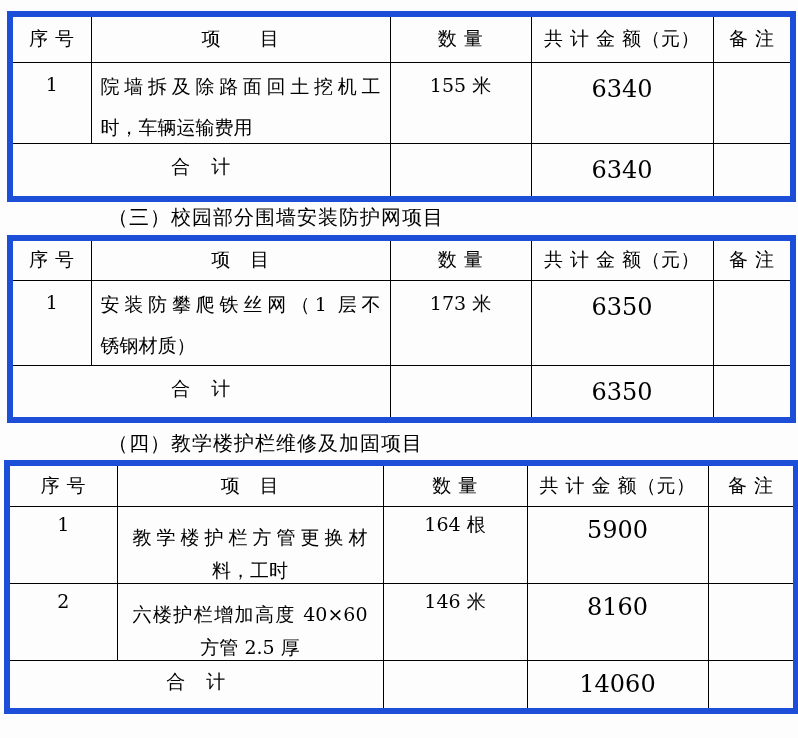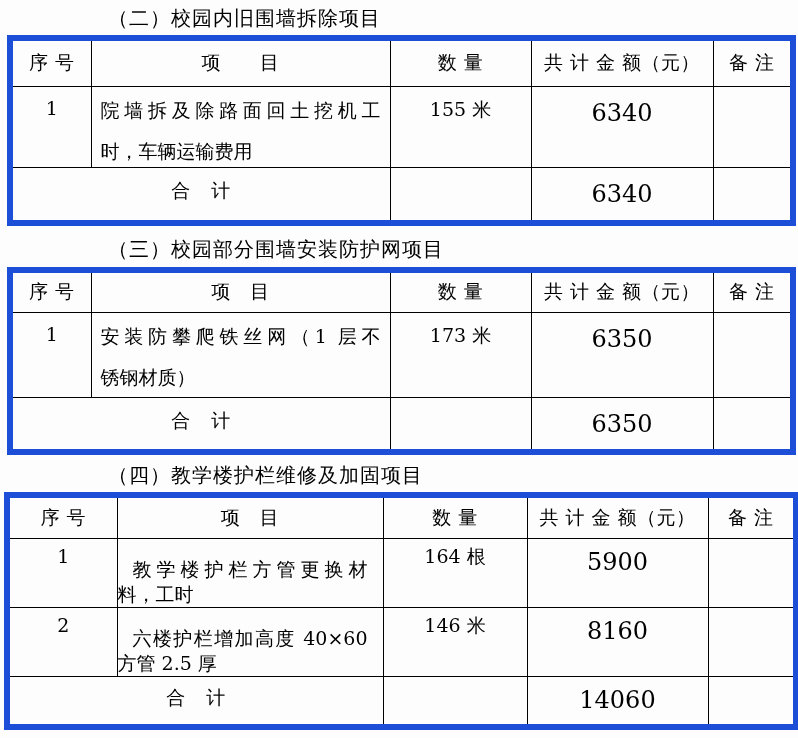--- a/index.html
+++ b/index.html
@@ -12,21 +12,21 @@
   .page { position: relative; width: 798px; height: 738px; padding-top: 6px; overflow: hidden; }
 
   .sec-title {
     font-size: 20px;
     line-height: 24px;
     margin-left: 108px;
     letter-spacing: 1px;
     white-space: pre;
   }
   .t1-title { margin-top: 0; }
-  .t2-title { margin-top: 11px; }
+  .t2-title { margin-top: 3px; }
   .t3-title { margin-top: 8px; }
 
   table {
     border-collapse: collapse;
     table-layout: fixed;
     border: 6px solid #1d4ed8;
   }
   .t12 { width: 783px; margin: 5px 0 0 7px; }
   .t2  { margin-top: 6px; }
   .t3  { width: 789px; margin: 5px 0 0 4px; }
@@ -69,38 +69,37 @@
     padding-left: 9px;
     margin-top: 16px;
     line-height: 25px;
   }
 
   .t3 td.c-no  { padding-top: 6px; }
   .t3 td.c-qty { padding-top: 5px; }
   .t3 td.c-amt { padding-top: 9px; }
   .t3 td.c-item { padding-top: 17px; }
   .t3 .item-l1 { padding: 0 15px; line-height: 26px; }
-  .t3 .item-l2 { text-align: left; padding-left: 0; margin-top: 0; line-height: 25px; }
+  .t3 .item-l2 { text-align: center; padding-left: 0; margin-top: 8px; line-height: 25px; }
 
   td.c-total-label { padding-top: 10px; letter-spacing: 1px; }
   .t3 td.c-total-label { padding-top: 8px; }
 
   .grand-total {
     margin: 6px 0 0 183px;
     font-size: 21px;
     font-weight: bold;
     letter-spacing: 0.5px;
   }
 </style>
 </head>
 <body>
 
 <div class="page">
 
-  <div class="sec-title t1-title">（二）校园内旧围墙拆除项目</div>
 
   <table class="t12 t1">
     <colgroup>
       <col style="width:81px">
         <col style="width:299px">
         <col style="width:141px">
         <col style="width:182px">
         <col style="width:80px">
     </colgroup>
     <tbody>

